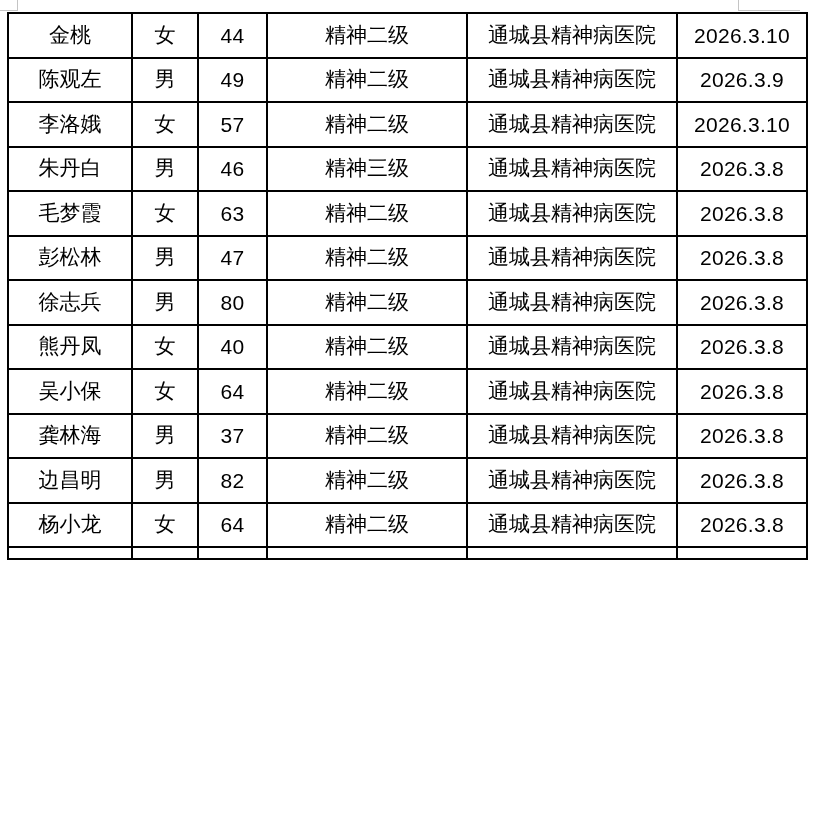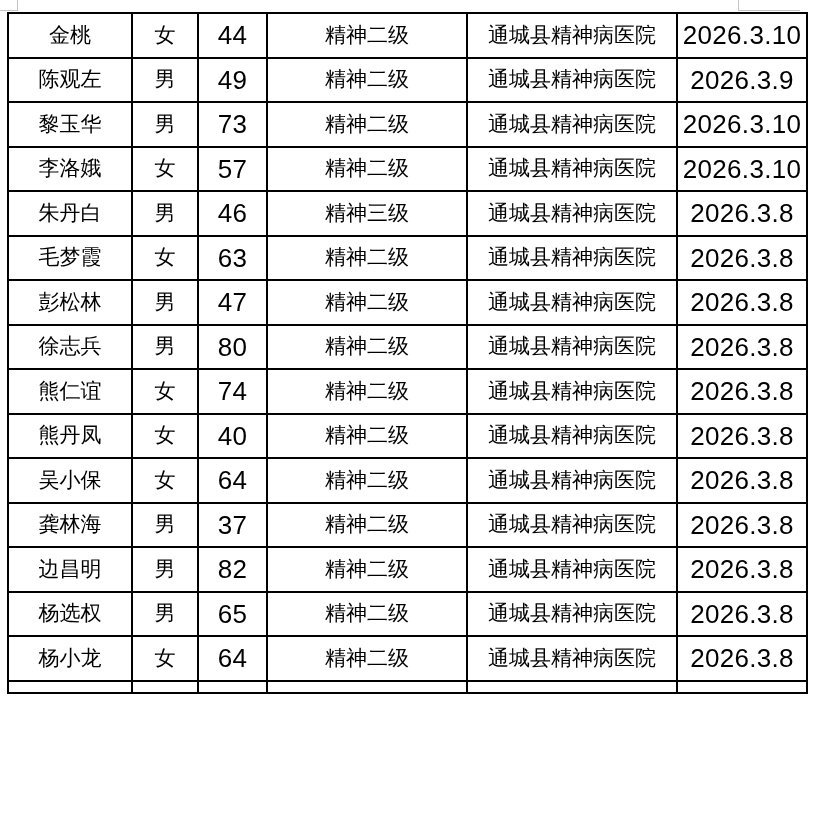--- a/index.html
+++ b/index.html
@@ -40,21 +40,21 @@
     padding: 0 2px;
     text-align: center;
     vertical-align: middle;
     font-size: 21px;
     line-height: 1;
     white-space: nowrap;
     overflow: hidden;
   }
   .doc-table td.num {
     font-family: "Liberation Sans", sans-serif;
-    font-size: 26px;
+    font-size: 21px;
     letter-spacing: 0.3px;
   }
   .doc-table tr.partial-row { height: 12px; }
   .doc-table tr.partial-row td { border-top: 2px solid var(--border, #000000); }
 </style>
 </head>
 <body>
 
 <div class="page">
 
@@ -84,28 +84,20 @@
         </tr>
         <tr>
           <td>陈观左</td>
           <td>男</td>
           <td class="num">49</td>
           <td>精神二级</td>
           <td>通城县精神病医院</td>
           <td class="num">2026.3.9</td>
         </tr>
         <tr>
-          <td>黎玉华</td>
-          <td>男</td>
-          <td class="num">73</td>
-          <td>精神二级</td>
-          <td>通城县精神病医院</td>
-          <td class="num">2026.3.10</td>
-        </tr>
-        <tr>
           <td>李洛娥</td>
           <td>女</td>
           <td class="num">57</td>
           <td>精神二级</td>
           <td>通城县精神病医院</td>
           <td class="num">2026.3.10</td>
         </tr>
         <tr>
           <td>朱丹白</td>
           <td>男</td>
@@ -132,28 +124,20 @@
         </tr>
         <tr>
           <td>徐志兵</td>
           <td>男</td>
           <td class="num">80</td>
           <td>精神二级</td>
           <td>通城县精神病医院</td>
           <td class="num">2026.3.8</td>
         </tr>
         <tr>
-          <td>熊仁谊</td>
-          <td>女</td>
-          <td class="num">74</td>
-          <td>精神二级</td>
-          <td>通城县精神病医院</td>
-          <td class="num">2026.3.8</td>
-        </tr>
-        <tr>
           <td>熊丹凤</td>
           <td>女</td>
           <td class="num">40</td>
           <td>精神二级</td>
           <td>通城县精神病医院</td>
           <td class="num">2026.3.8</td>
         </tr>
         <tr>
           <td>吴小保</td>
           <td>女</td>
@@ -172,28 +156,20 @@
         </tr>
         <tr>
           <td>边昌明</td>
           <td>男</td>
           <td class="num">82</td>
           <td>精神二级</td>
           <td>通城县精神病医院</td>
           <td class="num">2026.3.8</td>
         </tr>
         <tr>
-          <td>杨选权</td>
-          <td>男</td>
-          <td class="num">65</td>
-          <td>精神二级</td>
-          <td>通城县精神病医院</td>
-          <td class="num">2026.3.8</td>
-        </tr>
-        <tr>
           <td>杨小龙</td>
           <td>女</td>
           <td class="num">64</td>
           <td>精神二级</td>
           <td>通城县精神病医院</td>
           <td class="num">2026.3.8</td>
         </tr>
         <tr class="partial-row">
           <td></td>
           <td></td>

